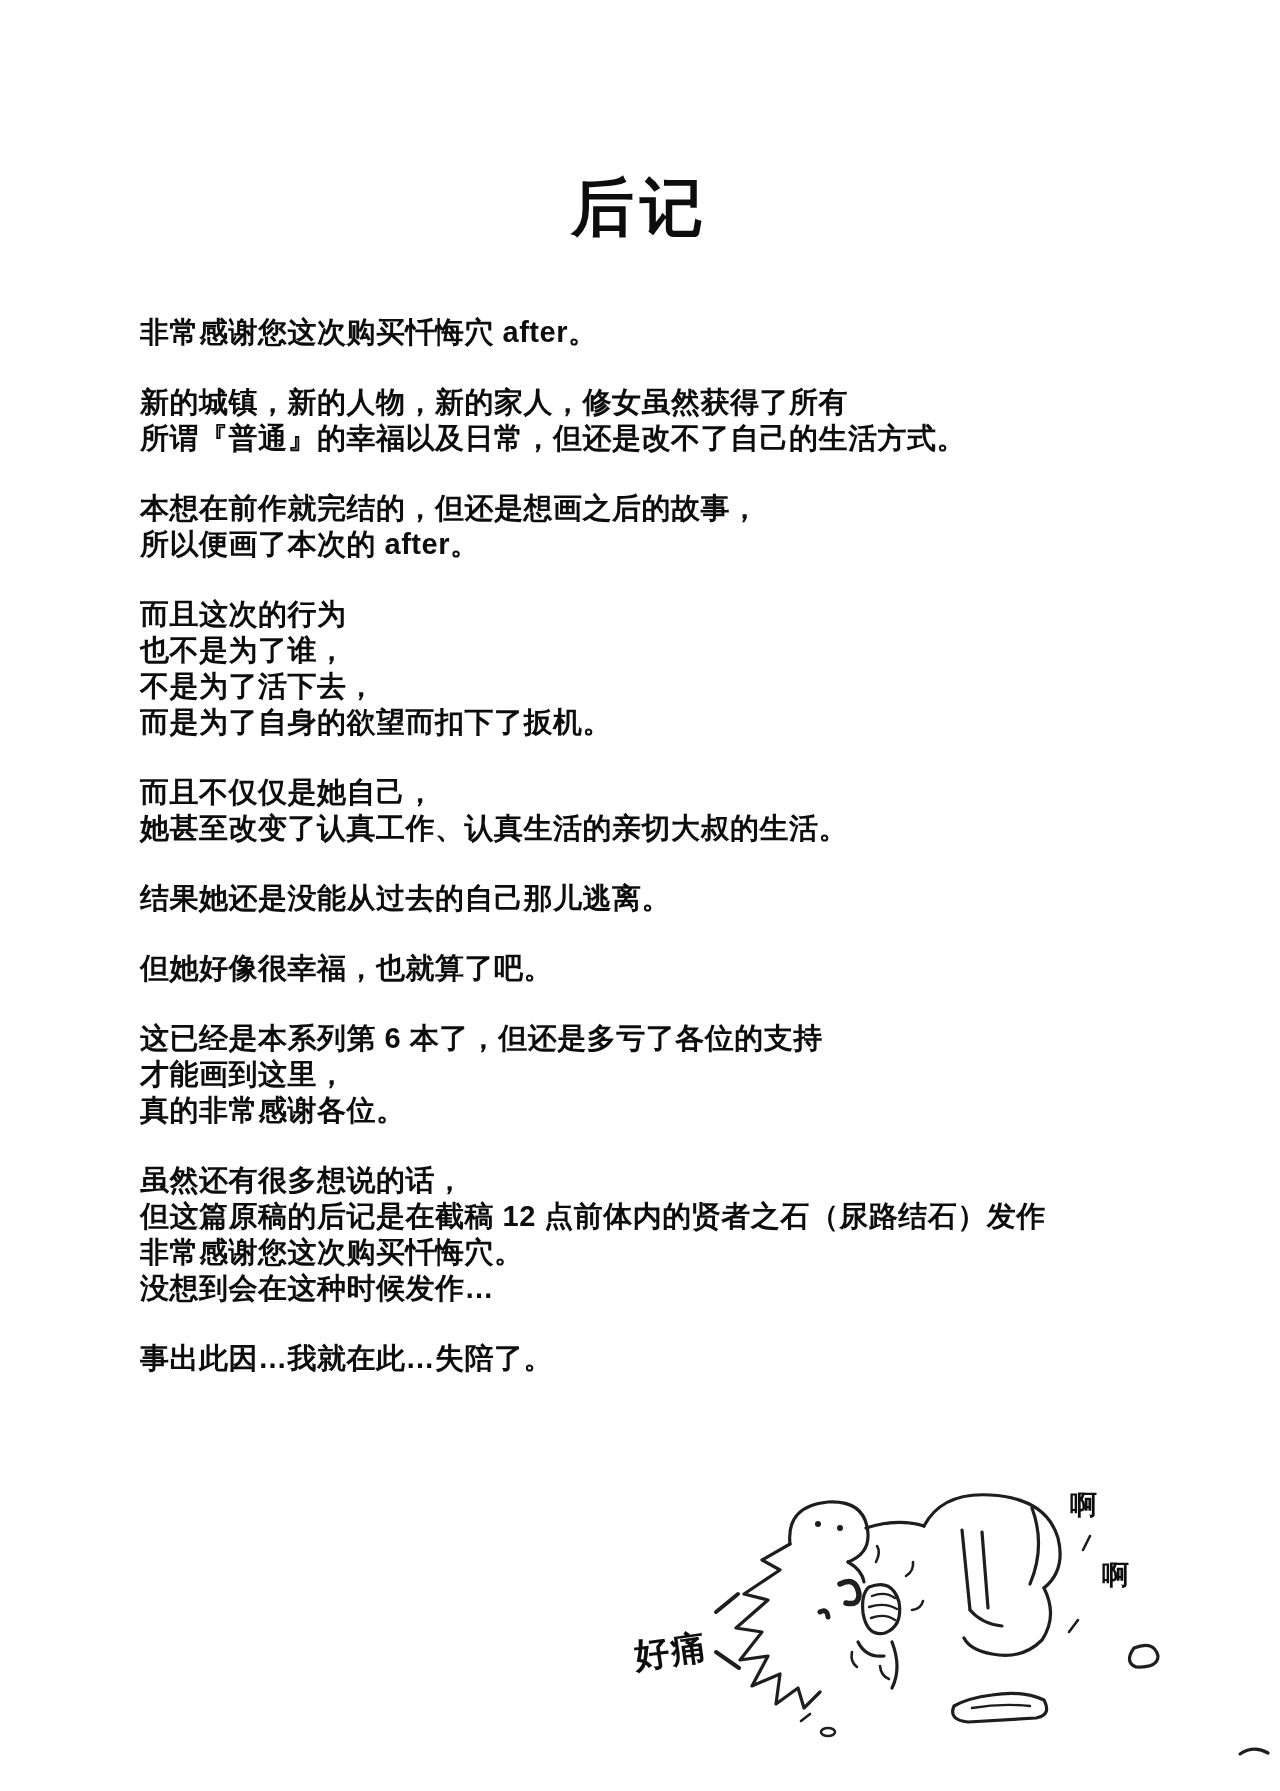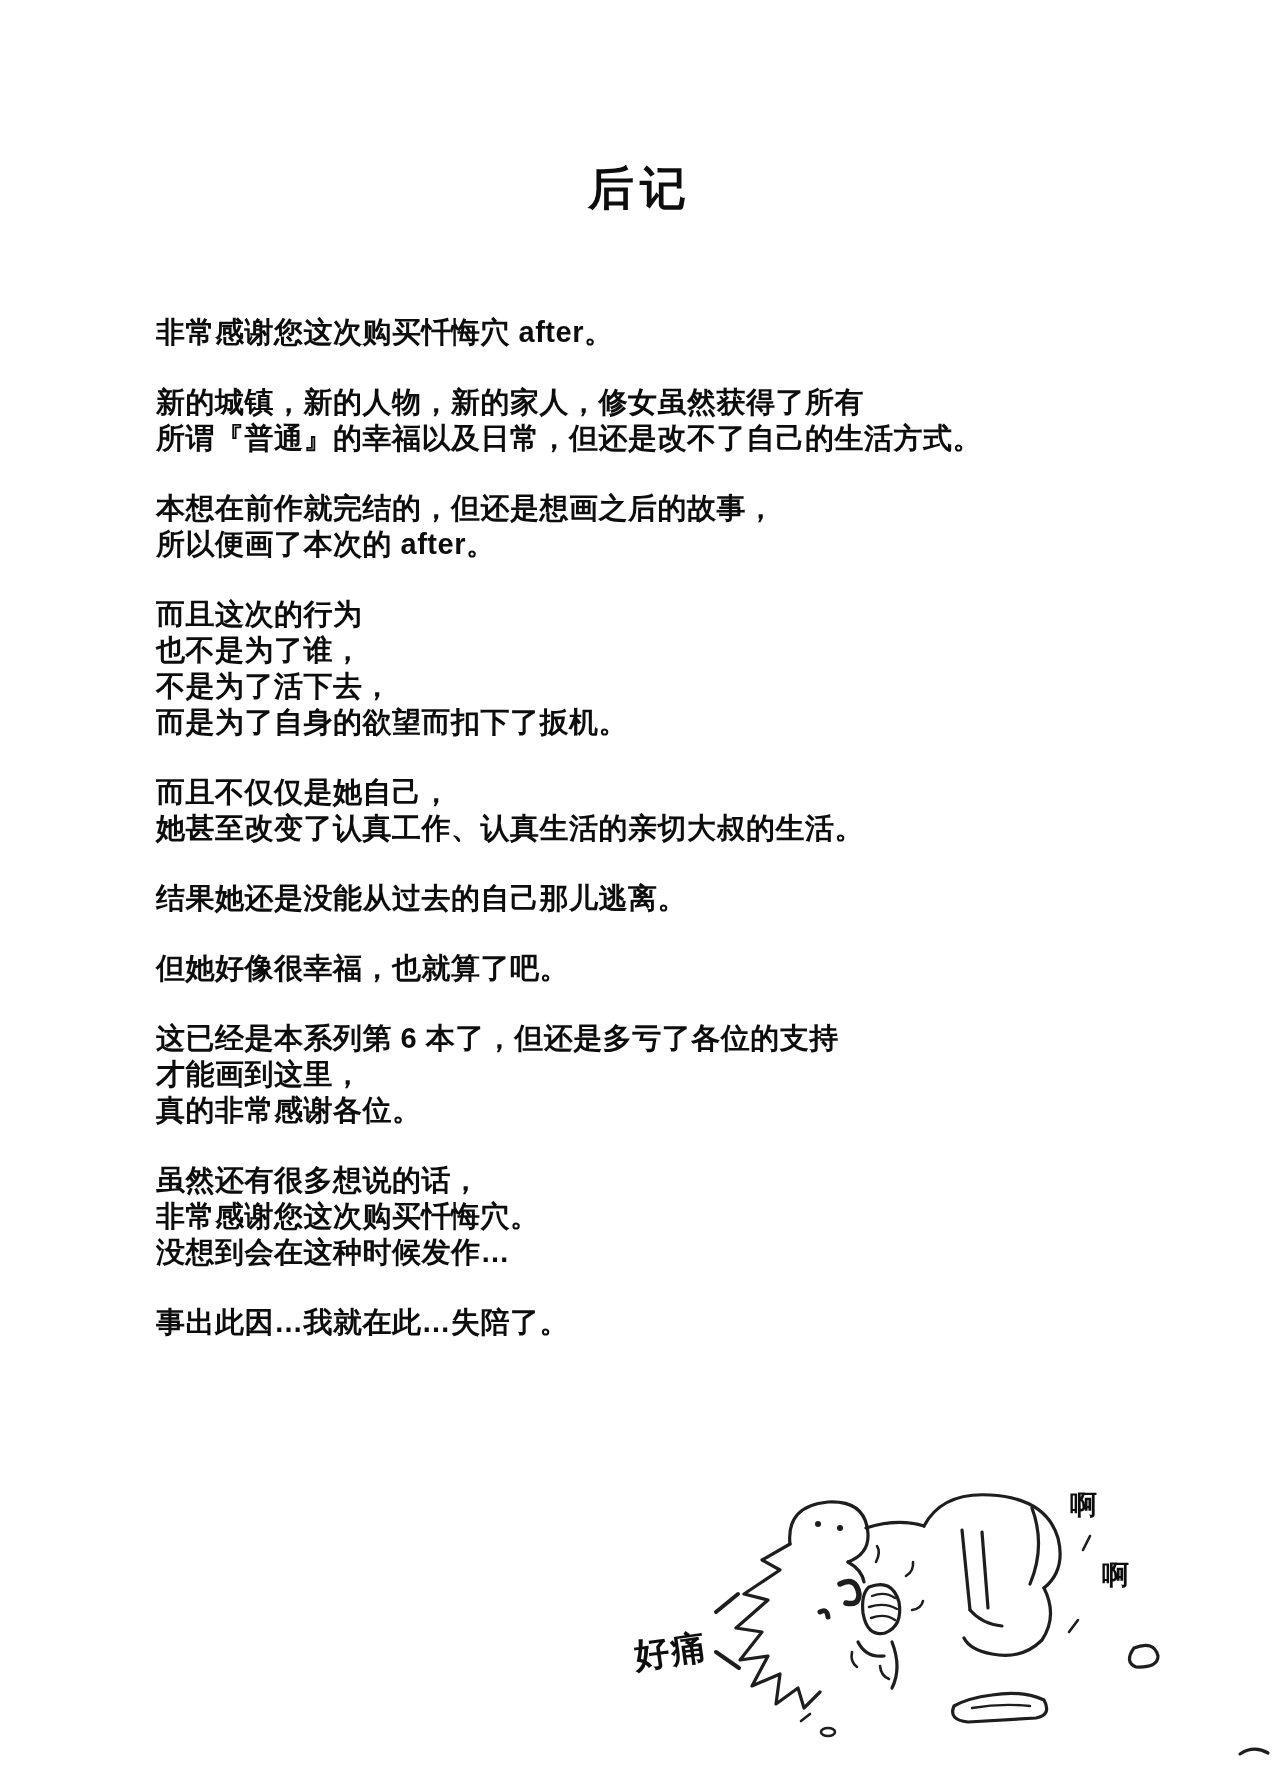--- a/index.html
+++ b/index.html
@@ -8,35 +8,35 @@
     width:1280px;height:1791px;
     background:#ffffff;
     overflow:hidden;
     font-family:"Liberation Sans","DejaVu Sans",sans-serif;
     color:#0d0d0d;
   }
   .title{
     position:absolute;
     top:134px;left:0;width:100%;
     text-align:center;
-    font-size:46px;
+    font-size:63px;
     font-weight:bold;
     letter-spacing:6px;
     line-height:1;
   }
   .content{
     position:absolute;
     left:140px;top:314px;
     width:1060px;
     font-size:29px;
     line-height:36px;
     font-weight:600;
     letter-spacing:0.5px;
   }
-  .para{margin:0 0 34px 16px;padding:0;}
+  .para{margin:0 0 34px 0;padding:0;}
   .line{display:block;white-space:nowrap;}
   .sketch{
     position:absolute;
     left:640px;top:1490px;
     width:640px;height:301px;
   }
   .pain-label{
     position:absolute;
     left:634px;top:1628px;
     font-size:35px;
@@ -87,20 +87,21 @@
     <p class="para">
       <span class="line">但她好像很幸福，也就算了吧。</span>
     </p>
     <p class="para">
       <span class="line">这已经是本系列第 6 本了，但还是多亏了各位的支持</span>
       <span class="line">才能画到这里，</span>
       <span class="line">真的非常感谢各位。</span>
     </p>
     <p class="para">
       <span class="line">虽然还有很多想说的话，</span>
+      <span class="line">但这篇原稿的后记是在截稿 12 点前体内的贤者之石（尿路结石）发作</span>
       <span class="line">非常感谢您这次购买忏悔穴。</span>
       <span class="line">没想到会在这种时候发作…</span>
     </p>
     <p class="para">
       <span class="line">事出此因…我就在此…失陪了。</span>
     </p>
   </div>
 
   <svg class="sketch" viewBox="0 0 640 301" aria-hidden="true">
     <g fill="none" stroke="#1e1e1e" stroke-width="3.2" stroke-linecap="round" stroke-linejoin="round">

